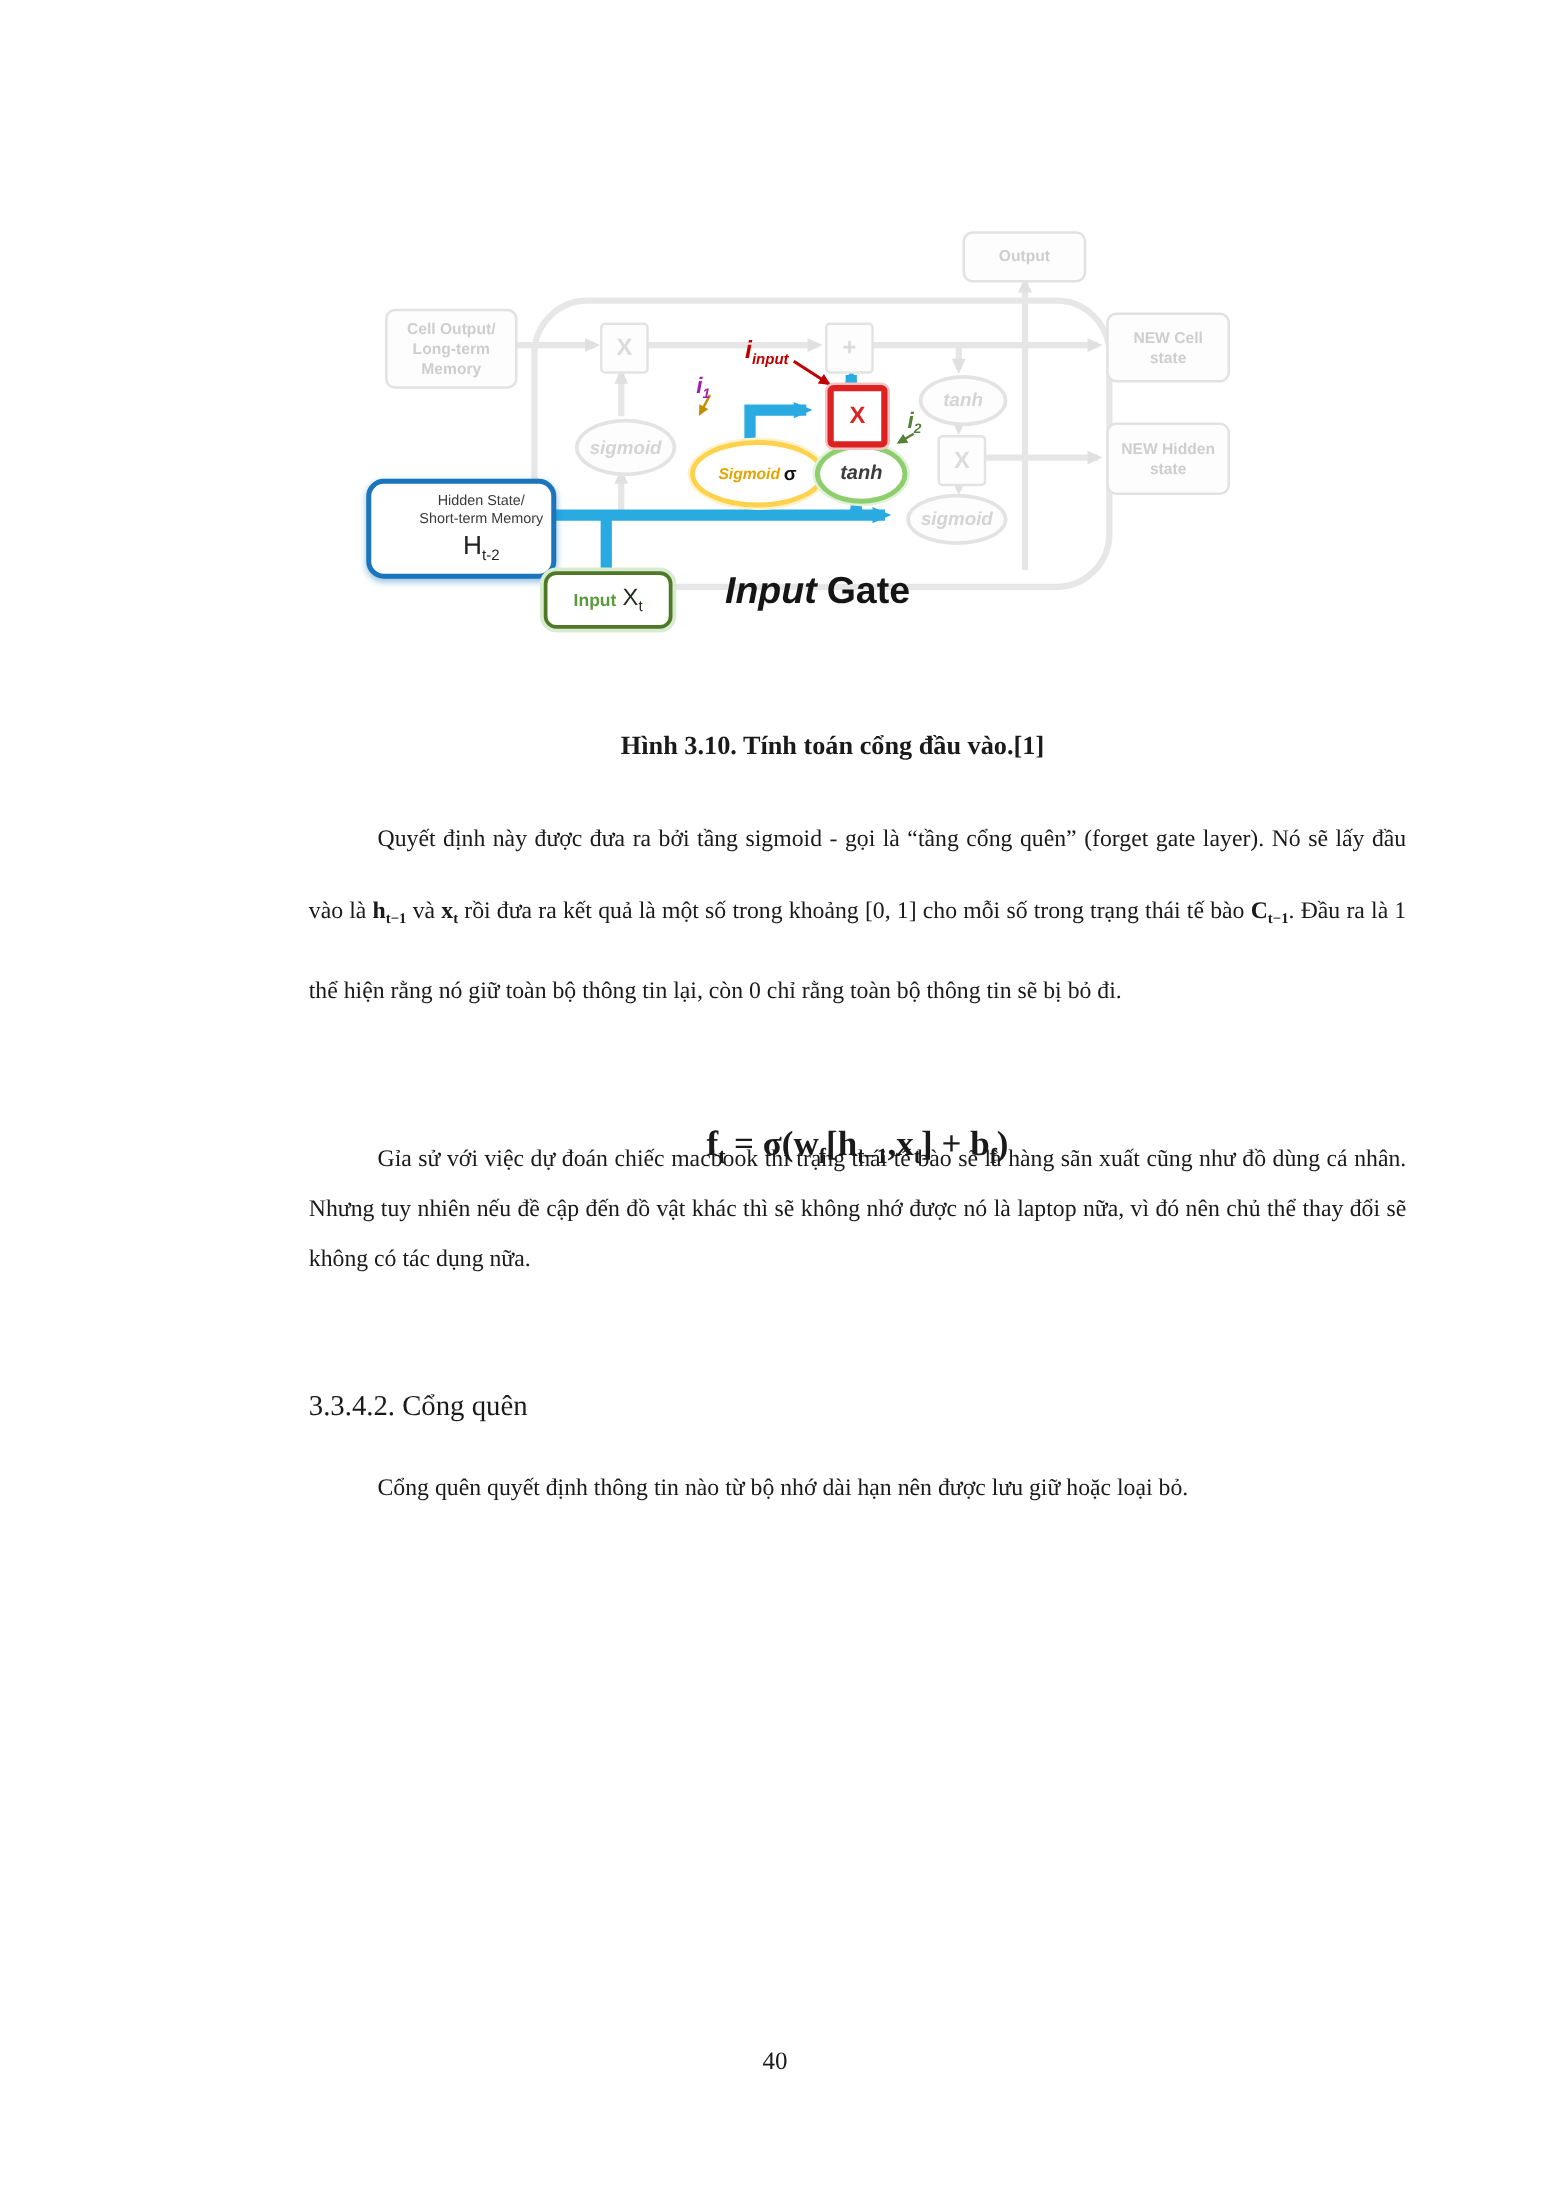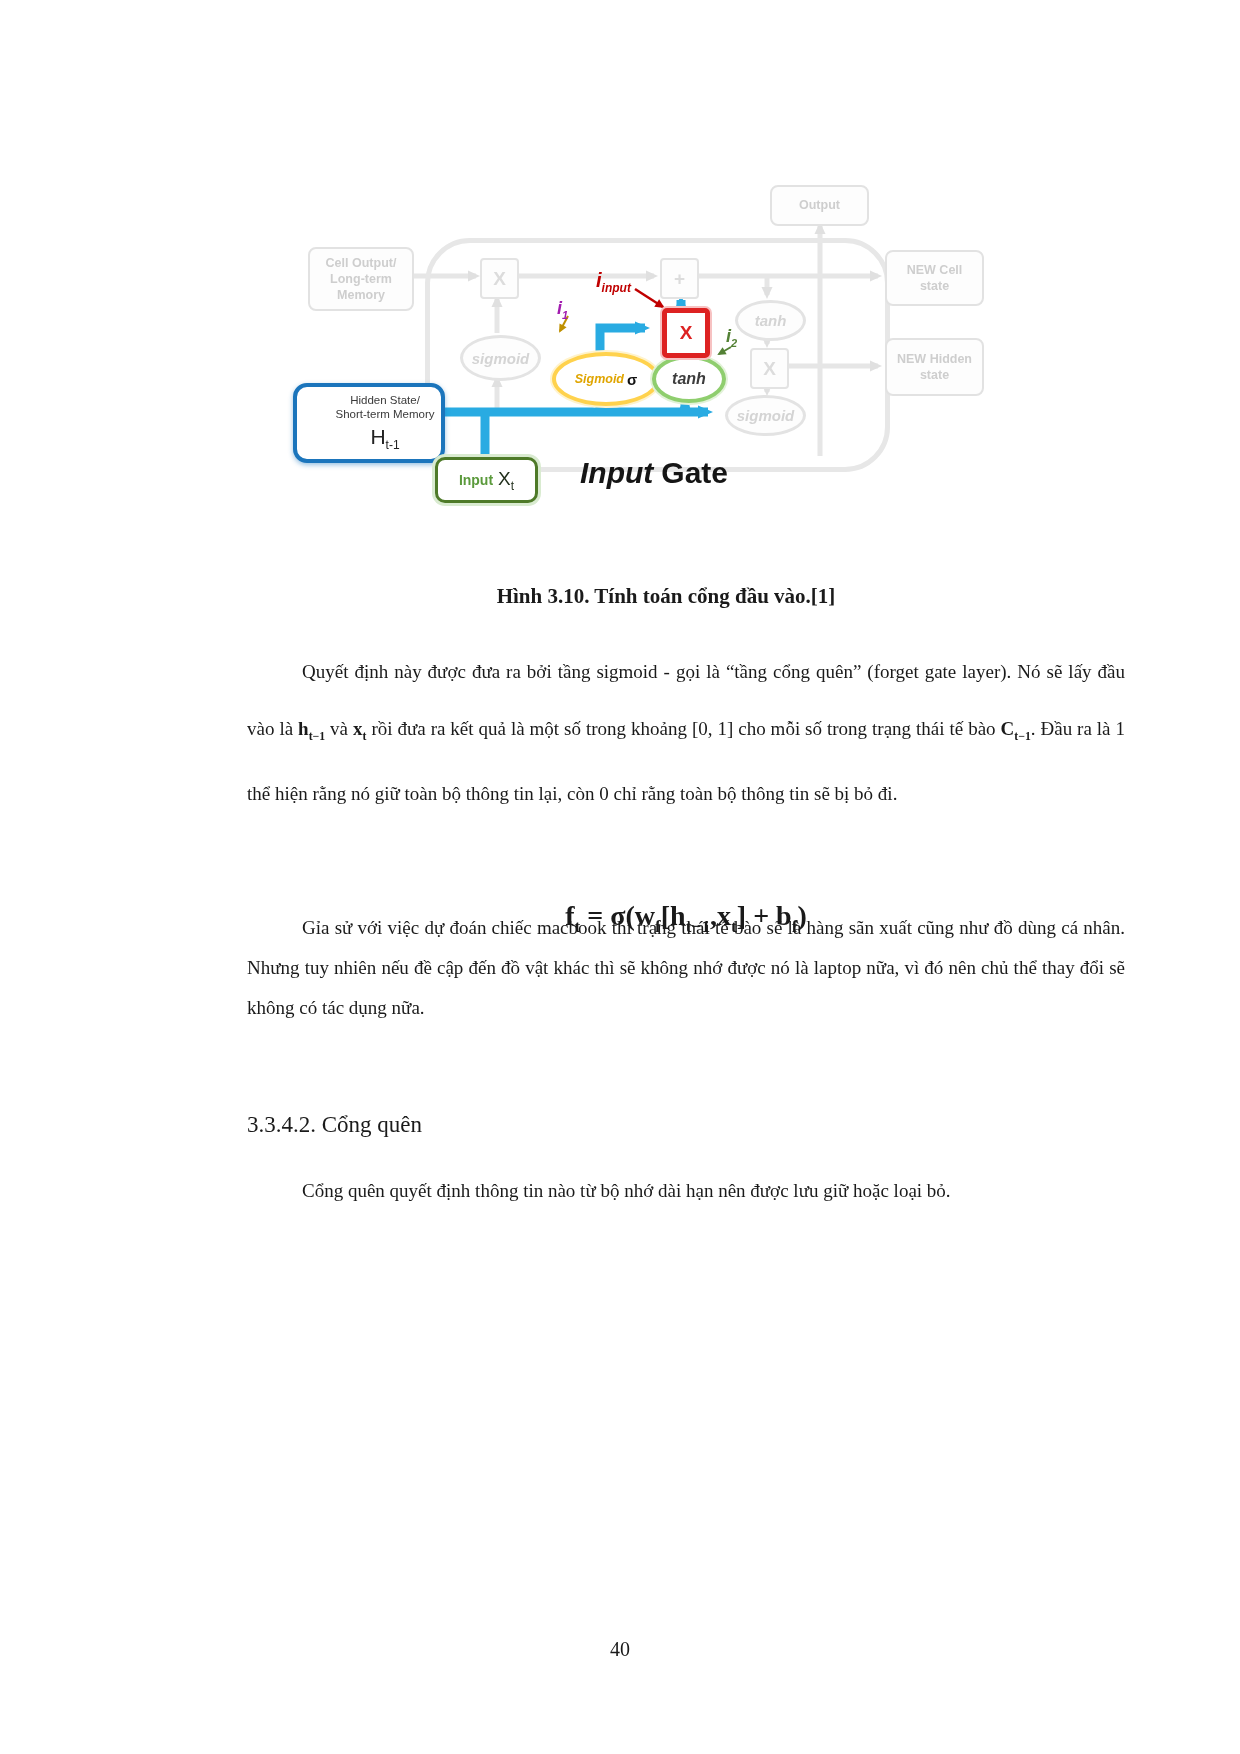--- a/index.html
+++ b/index.html
@@ -160,21 +160,21 @@
     <div class="goval" style="left:455px;top:132px;width:65px;height:35px;">
       <span>tanh</span>
     </div>
     <div class="goval" style="left:445px;top:227px;width:75px;height:35px;">
       <span>sigmoid</span>
     </div>
 
     <div class="hbox">
       <div>Hidden State/</div>
       <div>Short-term Memory</div>
-      <div class="hvar"><span>H</span><sub>t-1</sub></div>
+      <div class="hvar"><span>H</span><sub>t-2</sub></div>
     </div>
 
     <div class="ibox">
       <span class="ilabel">Input</span>
       <span class="ivar"><span>X</span><sub>t</sub></span>
     </div>
 
     <div class="yoval">
       <span class="sig-word">Sigmoid</span>
       <span class="sig-sigma">σ</span>

